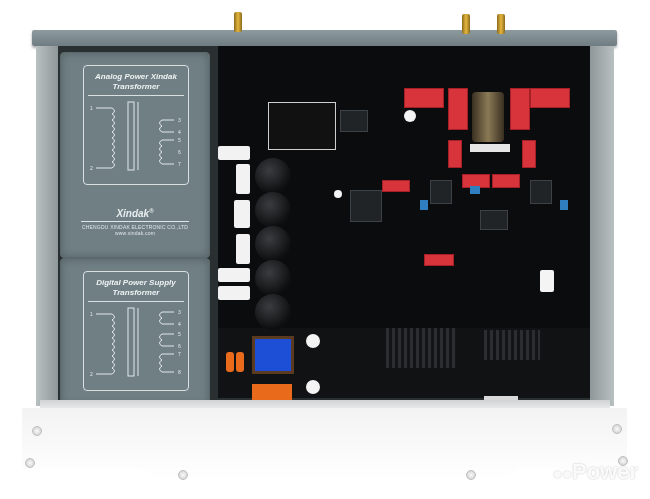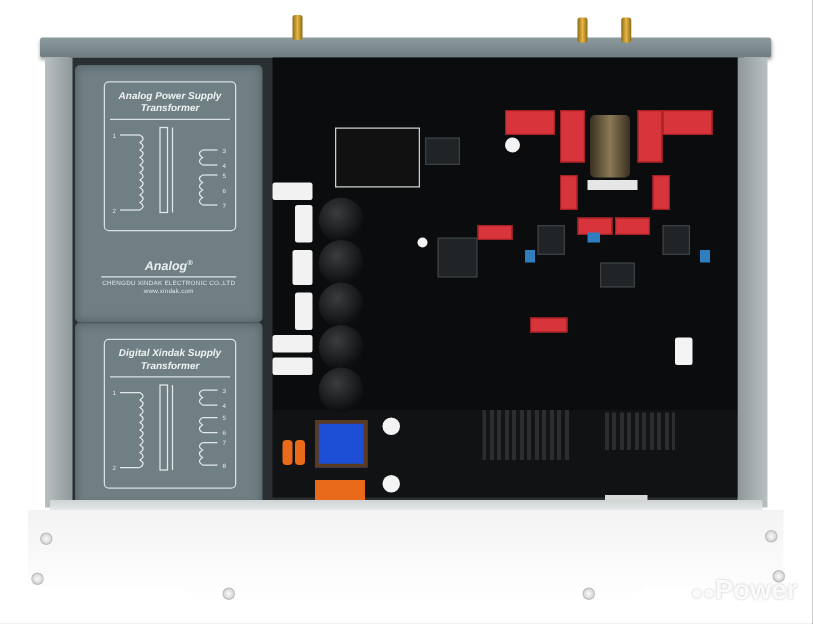--- a/index.html
+++ b/index.html
@@ -43,21 +43,21 @@
 <div class="abs connector" style="left:234px;top:12px;"></div>
 <div class="abs connector" style="left:462px;top:14px;"></div>
 <div class="abs connector" style="left:497px;top:14px;"></div>
 <div class="abs chassis-floor"></div>
 <div class="abs side-left"></div>
 <div class="abs side-right"></div>
 
 <div class="abs xf" style="top:52px;height:204px;">
   <div class="xf-label" style="top:12px;height:118px;">
     <div class="xf-title">
-      <div>Analog Power Supply</div>
+      <div>Analog Power Xindak</div>
       <div>Transformer</div>
     </div>
     <svg width="104" height="84">
       <g stroke="#e3e9eb" fill="none" stroke-width="1">
         <line x1="12" y1="12" x2="28" y2="12"></line>
         <path d="M28 12 q5 3 0 6 q5 3 0 6 q5 3 0 6 q5 3 0 6 q5 3 0 6 q5 3 0 6 q5 3 0 6 q5 3 0 6 q5 3 0 6 q5 3 0 6"></path>
         <line x1="12" y1="72" x2="28" y2="72"></line>
         <rect x="44" y="6" width="6" height="68"></rect>
         <line x1="54" y1="6" x2="54" y2="74"></line>
         <path d="M78 24 q-5 3 0 6 q-5 3 0 6"></path>
@@ -72,31 +72,31 @@
         <text x="6" y="74">2</text>
         <text x="94" y="26">3</text>
         <text x="94" y="38">4</text>
         <text x="94" y="46">5</text>
         <text x="94" y="58">6</text>
         <text x="94" y="70">7</text>
       </g>
     </svg>
   </div>
   <div class="abs" style="left:0;top:155px;width:148px;">
-    <div class="brand"><span>Analog</span><span style="font-size:6px;vertical-align:top;">®</span></div>
+    <div class="brand"><span>Xindak</span><span style="font-size:6px;vertical-align:top;">®</span></div>
     <div style="border-top:1px solid #dfe6e8;margin:2px 20px;"></div>
     <div class="brand-sub">CHENGDU XINDAK ELECTRONIC CO.,LTD</div>
     <div class="brand-sub">www.xindak.com</div>
   </div>
 </div>
 
 <div class="abs xf" style="top:258px;height:146px;">
   <div class="xf-label" style="top:12px;height:118px;">
     <div class="xf-title">
-      <div>Digital Xindak Supply</div>
+      <div>Digital Power Supply</div>
       <div>Transformer</div>
     </div>
     <svg width="104" height="84">
       <g stroke="#e3e9eb" fill="none" stroke-width="1">
         <line x1="12" y1="12" x2="28" y2="12"></line>
         <path d="M28 12 q5 3 0 6 q5 3 0 6 q5 3 0 6 q5 3 0 6 q5 3 0 6 q5 3 0 6 q5 3 0 6 q5 3 0 6 q5 3 0 6 q5 3 0 6"></path>
         <line x1="12" y1="72" x2="28" y2="72"></line>
         <rect x="44" y="6" width="6" height="68"></rect>
         <line x1="54" y1="6" x2="54" y2="74"></line>
         <path d="M78 10 q-5 3 0 6 q-5 3 0 6"></path>

